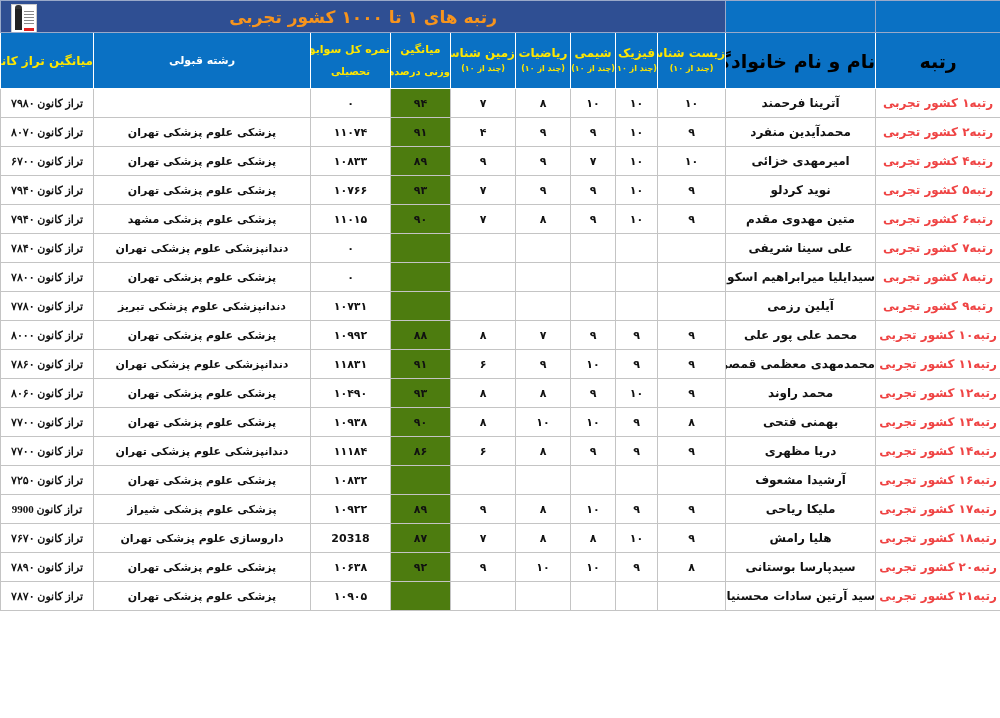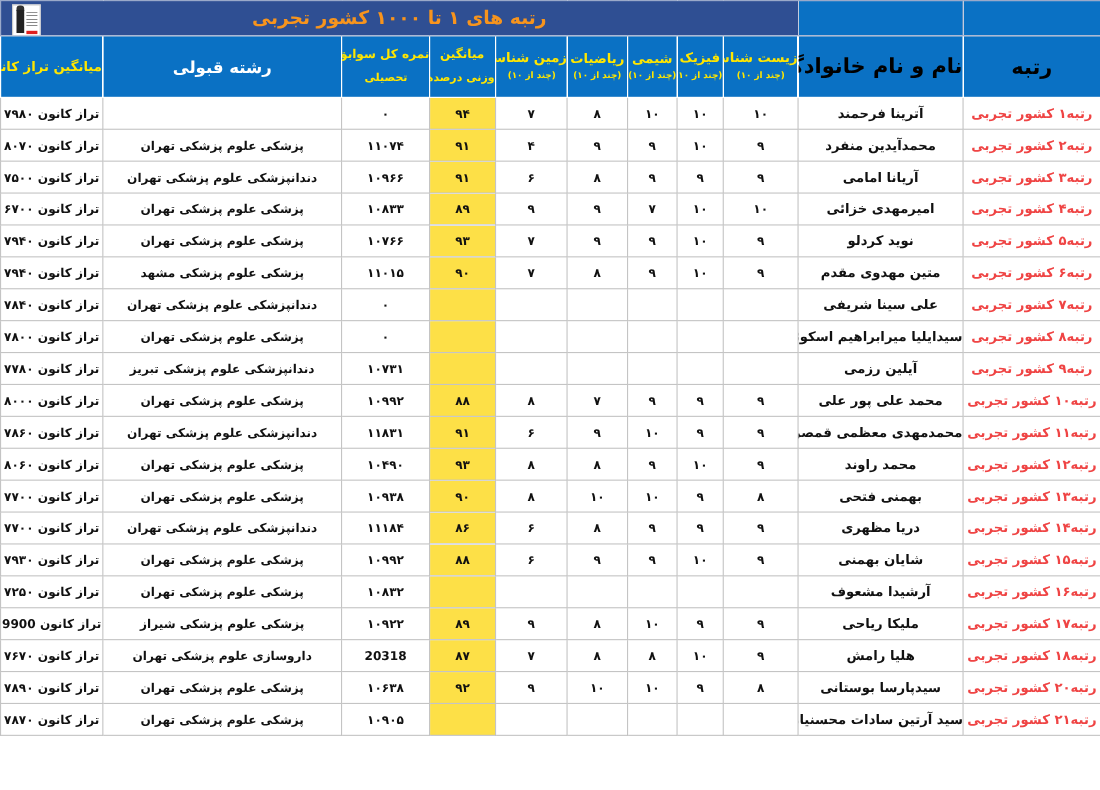--- a/index.html
+++ b/index.html
@@ -12,28 +12,28 @@
   .title-blue{background:#0a71c4;}
   .logo{position:absolute;left:10px;top:3px;width:24px;height:27px;background:#fff;border:1px solid #ccc;}
   .logo .fig{position:absolute;left:3px;top:4px;width:7px;height:21px;background:#222;}
   .logo .head{position:absolute;left:3px;top:0px;width:7px;height:5px;background:#333;border-radius:3px 3px 0 0;}
   .logo .lines{position:absolute;left:12px;top:6px;width:10px;height:14px;background:repeating-linear-gradient(#888 0 1px,#fff 1px 3px);}
   .logo .red{position:absolute;left:12px;bottom:1px;width:10px;height:3px;background:#e02020;}
   .hdr-row th{height:55px;background:#0a71c4;border-color:#ffffff;border-width:1px;direction:rtl;}
   .hdr-main{color:#000000;font-size:19px;font-weight:bold;}
   .hdr-yellow{color:#ffe600;font-size:12px;font-weight:bold;line-height:16px;}
   .hdr-yellow .sub{display:block;font-size:8px;color:#ffe600;}
-  .hdr-white-small{color:#fff;font-size:15px;font-weight:bold;}
+  .hdr-white-small{color:#fff;font-size:11px;font-weight:bold;}
   .hdr-2line{color:#ffe600;font-size:11px;font-weight:bold;line-height:22px;}
   .hdr-2line .sub2{display:block;font-size:10px;}
   tbody td{height:28px;font-size:11px;font-weight:bold;color:#111;direction:rtl;}
   td.rank{color:#ef4444;font-size:12px;}
   td.name{font-size:12px;}
-  td.shade{background:#fde047;}
-  td.taraz{font-size:11px;}
+  td.shade{background:#4d7c0f;}
+  td.taraz{font-size:11px;font-family:Liberation Serif, serif;}
 </style>
 </head>
 <body>
 
 <div class="wrap">
 <table>
   <colgroup>
     <col style="width:93px">
     <col style="width:217px">
     <col style="width:80px">
@@ -95,33 +95,20 @@
           <td class="shade">۹۱</td>
           <td>۴</td>
           <td>۹</td>
           <td>۹</td>
           <td>۱۰</td>
           <td>۹</td>
           <td class="name">محمدآیدین منفرد</td>
           <td class="rank">رتبه۲ کشور تجربی</td>
         </tr>
         <tr>
-          <td class="taraz">تراز کانون ۷۵۰۰</td>
-          <td>دندانپزشکی علوم پزشکی تهران</td>
-          <td>۱۰۹۶۶</td>
-          <td class="shade">۹۱</td>
-          <td>۶</td>
-          <td>۸</td>
-          <td>۹</td>
-          <td>۹</td>
-          <td>۹</td>
-          <td class="name">آریانا امامی</td>
-          <td class="rank">رتبه۳ کشور تجربی</td>
-        </tr>
-        <tr>
           <td class="taraz">تراز کانون ۶۷۰۰</td>
           <td>پزشکی علوم پزشکی تهران</td>
           <td>۱۰۸۳۳</td>
           <td class="shade">۸۹</td>
           <td>۹</td>
           <td>۹</td>
           <td>۷</td>
           <td>۱۰</td>
           <td>۱۰</td>
           <td class="name">امیرمهدی خزائی</td>
@@ -251,33 +238,20 @@
           <td class="shade">۸۶</td>
           <td>۶</td>
           <td>۸</td>
           <td>۹</td>
           <td>۹</td>
           <td>۹</td>
           <td class="name">دریا مظهری</td>
           <td class="rank">رتبه۱۴ کشور تجربی</td>
         </tr>
         <tr>
-          <td class="taraz">تراز کانون ۷۹۳۰</td>
-          <td>پزشکی علوم پزشکی تهران</td>
-          <td>۱۰۹۹۲</td>
-          <td class="shade">۸۸</td>
-          <td>۶</td>
-          <td>۹</td>
-          <td>۹</td>
-          <td>۱۰</td>
-          <td>۹</td>
-          <td class="name">شایان بهمنی</td>
-          <td class="rank">رتبه۱۵ کشور تجربی</td>
-        </tr>
-        <tr>
           <td class="taraz">تراز کانون ۷۲۵۰</td>
           <td>پزشکی علوم پزشکی تهران</td>
           <td>۱۰۸۳۲</td>
           <td class="shade"></td>
           <td></td>
           <td></td>
           <td></td>
           <td></td>
           <td></td>
           <td class="name">آرشیدا مشعوف</td>

